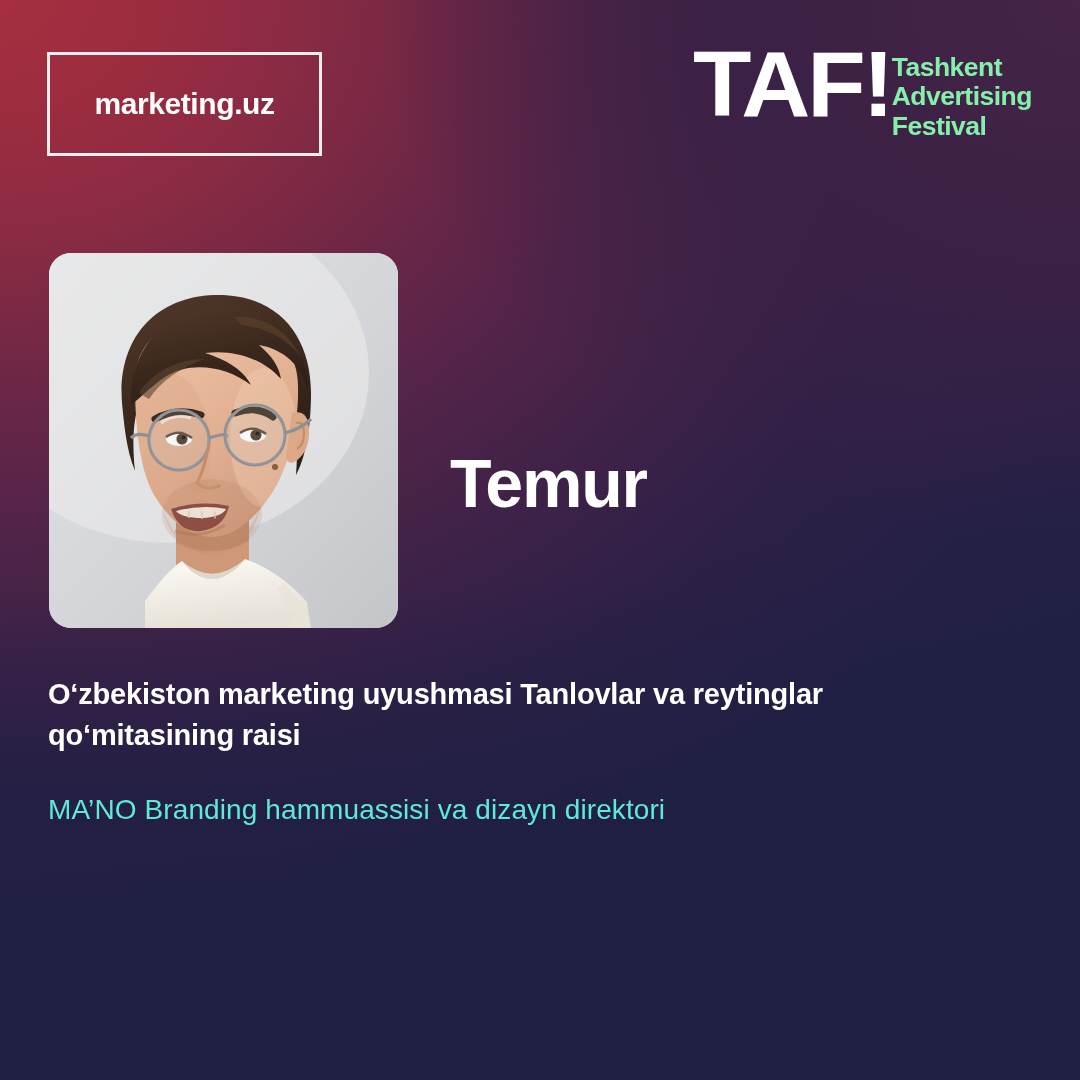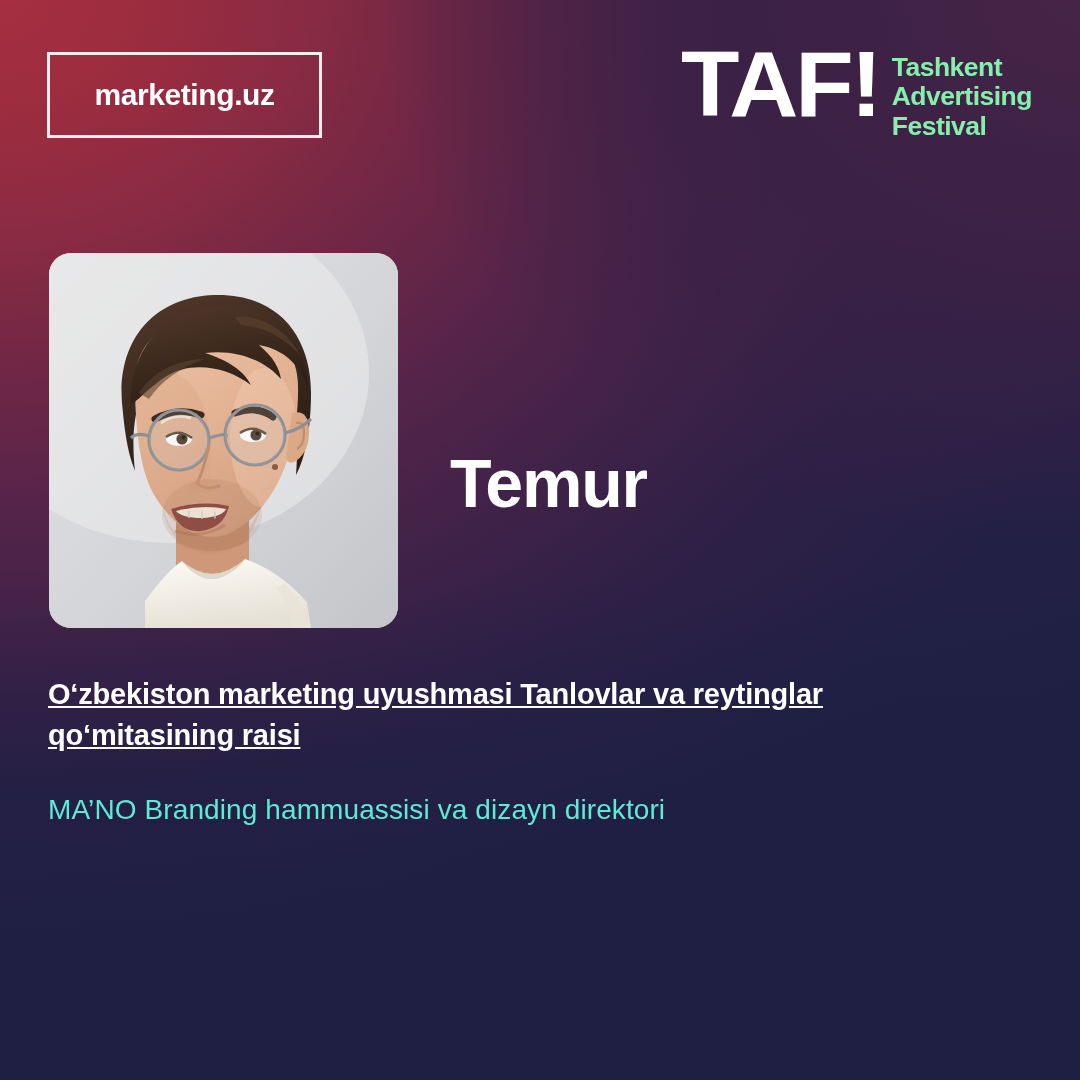--- a/index.html
+++ b/index.html
@@ -58,42 +58,42 @@
     height: 46%;
     background: linear-gradient(180deg, #1e1f4300 0%, #1e1f4399 45%, #1e1f43 100%);
   }
 
   
   .mk-badge {
     position: absolute;
     left: 47px;
     top: 52px;
     width: 275px;
-    height: 86px;
+    height: 104px;
     border: 3px solid #f2eef0;
     box-sizing: border-box;
     display: flex;
     align-items: center;
     justify-content: center;
   }
   .mk-badge-label {
     color: #ffffff;
     font-size: 30px;
     font-weight: 700;
     letter-spacing: -0.4px;
   }
 
   
   .taf-logo {
     position: absolute;
     right: 48px;
     top: 45px;
     display: flex;
     align-items: flex-start;
-    gap: 20px;
+    gap: 8px;
   }
   .taf-mark {
     color: #ffffff;
     font-size: 92px;
     line-height: 0.82;
     font-weight: 700;
     letter-spacing: -3px;
     transform: scaleX(1.04);
     transform-origin: left top;
     margin-top: 2px;
@@ -137,21 +137,20 @@
   .role {
     position: absolute;
     left: 48px;
     top: 674px;
     width: 900px;
     color: #ffffff;
     font-size: 29px;
     font-weight: 700;
     line-height: 1.42;
     letter-spacing: -0.2px;
-    text-decoration: underline;
   }
 
   
   .affiliation {
     position: absolute;
     left: 48px;
     top: 791px;
     width: 900px;
     color: #5eead4;
     font-size: 28px;

